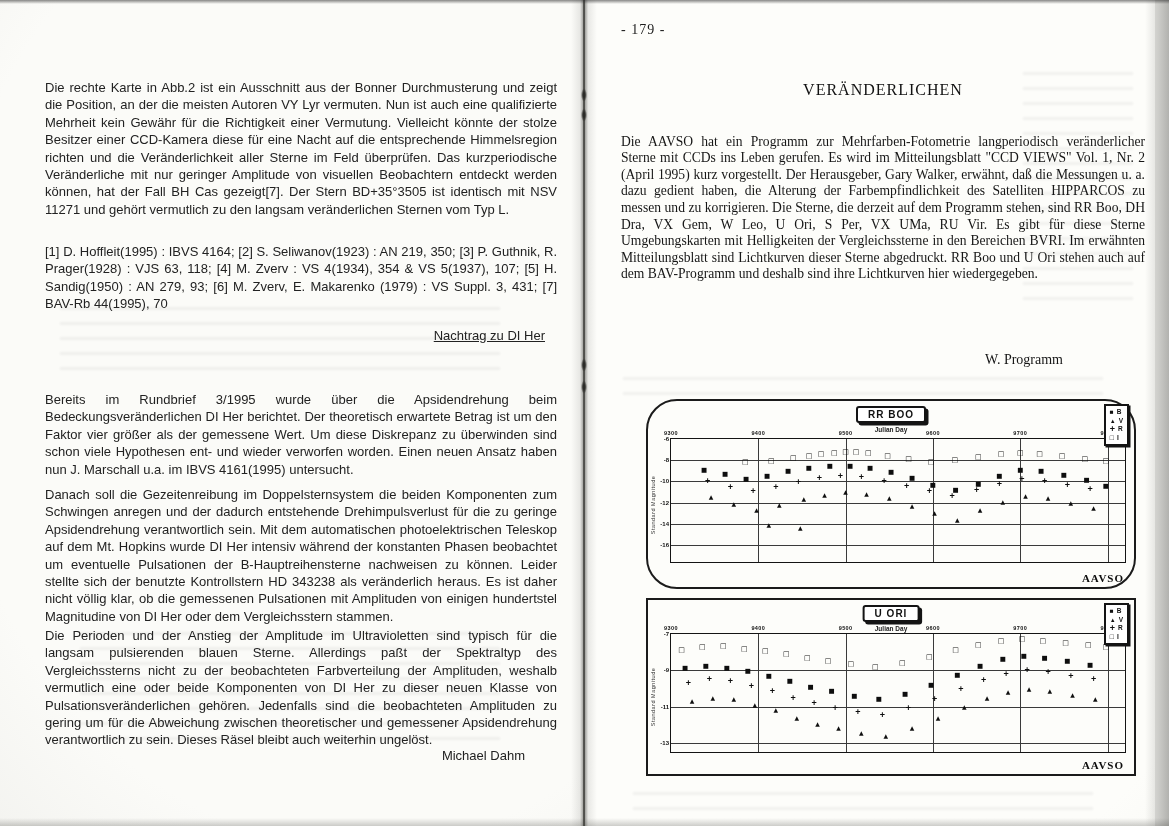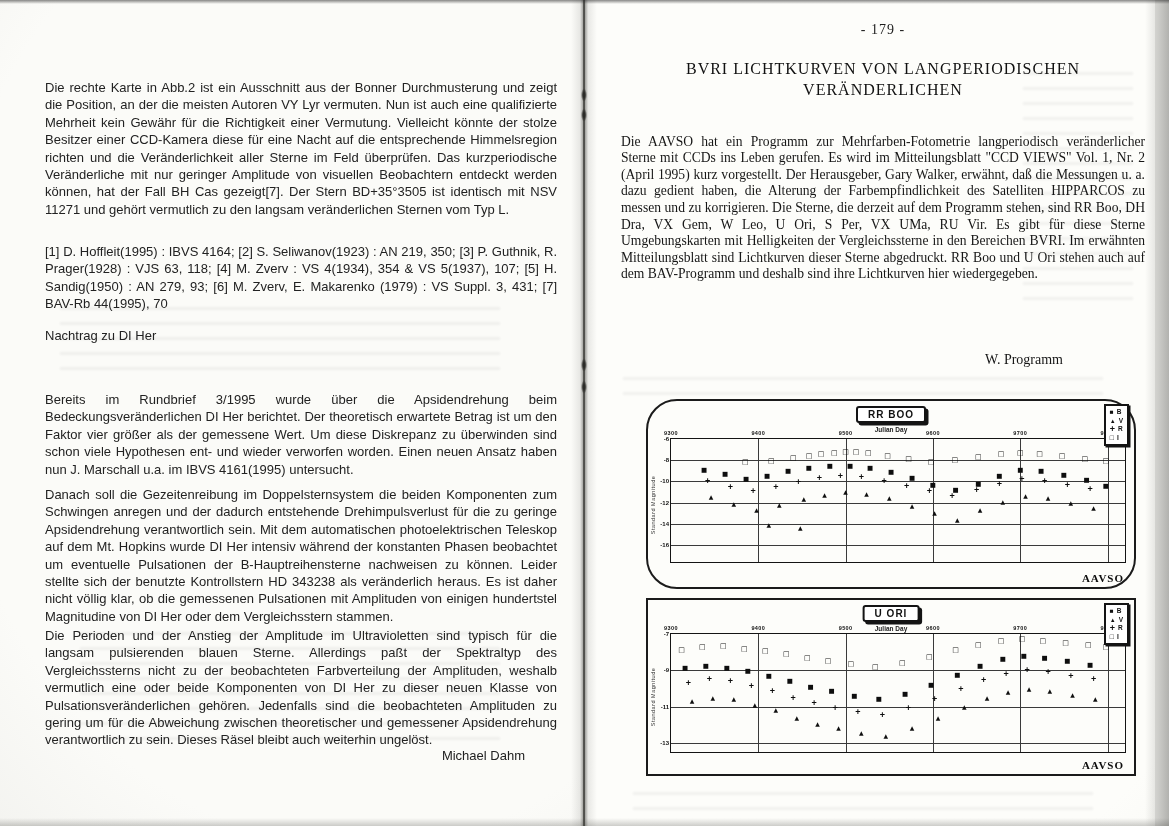--- a/index.html
+++ b/index.html
@@ -32,27 +32,27 @@
   .stitch{position:absolute;width:8px;height:18px;border-radius:50%;
     background:radial-gradient(closest-side,#2b2b28 25%,rgba(43,43,40,0) 75%);}
   
   .bleed{position:absolute;opacity:0.055;filter:blur(1.2px);
     background:repeating-linear-gradient(0deg,#333 0 3px,transparent 3px 15px);}
   
   .pageno-l{position:absolute;left:45px;width:512px;top:22px;text-align:center;
     font-size:13.5px;letter-spacing:1px;color:#2a2a2a;}
   .p-l{position:absolute;left:45px;width:512px;text-align:justify;
     font-size:13px;line-height:17.4px;color:#222;}
-  .head-l{position:absolute;left:45px;width:512px;text-align:left;
-    font-size:13px;color:#222;}
+  .head-l{position:absolute;left:33px;width:512px;text-align:right;
+    font-size:13px;color:#222;text-decoration:underline;}
   .sig-l{position:absolute;left:45px;width:512px;text-align:right;
     padding-right:32px;box-sizing:border-box;font-size:13px;color:#222;}
   
   .serif{font-family:"Liberation Serif",serif;}
-  .pageno-r{position:absolute;left:38px;width:524px;top:22px;text-align:center;
+  .pageno-r{position:absolute;left:38px;width:524px;top:22px;text-align:left;
     font-size:14px;letter-spacing:1px;color:#1c1c1c;}
   .title-r{position:absolute;left:38px;width:524px;top:58px;text-align:center;
     font-size:16px;line-height:21px;letter-spacing:1px;color:#111;font-weight:500;margin:0;}
   .p-r{position:absolute;left:38px;width:524px;text-align:justify;
     font-size:13.6px;line-height:16.6px;color:#161616;}
   .sig-r{position:absolute;left:38px;width:524px;text-align:right;
     padding-right:82px;box-sizing:border-box;font-size:14px;color:#161616;}
   
   .chart{position:absolute;left:63px;width:486px;border:2px solid #1b1b1b;background:#fdfdfa;}
   .chart-1{top:399px;height:186px;border-radius:31px;}
@@ -102,21 +102,21 @@
     <p class="p-l" style="top:614px;">Die Perioden und der Anstieg der Amplitude im Ultravioletten sind typisch für die langsam pulsierenden blauen Sterne. Allerdings paßt der Spektraltyp des Vergleichssterns nicht zu der beobachteten Farbverteilung der Amplituden, weshalb vermutlich eine oder beide Komponenten von DI Her zu dieser neuen Klasse von Pulsationsveränderlichen gehören. Jedenfalls sind die beobachteten Amplituden zu gering um für die Abweichung zwischen theoretischer und gemessener Apsidendrehung verantwortlich zu sein. Dieses Räsel bleibt auch weiterhin ungelöst.</p>
     <div class="sig-l" style="top:748px;">Michael Dahm</div>
   </div>
 
   <div class="page-right">
     <div class="bleed" style="left:440px;top:60px;width:110px;height:240px;"></div>
     <div class="bleed" style="left:40px;top:365px;width:480px;height:30px;"></div>
     <div class="bleed" style="left:50px;top:780px;width:460px;height:30px;"></div>
     <div class="pageno-r serif">- 179 -</div>
     <h1 class="title-r serif">
-      <span>BVRI LICHTKURVEN VON LANGPERIODISCHEN</span><br>
+      <br>
       <span>VERÄNDERLICHEN</span>
     </h1>
     <p class="p-r serif" style="top:120px;">Die AAVSO hat ein Programm zur Mehrfarben-Fotometrie langperiodisch veränderlicher Sterne mit CCDs ins Leben gerufen. Es wird im Mitteilungsblatt "CCD VIEWS" Vol. 1, Nr. 2 (April 1995) kurz vorgestellt. Der Herausgeber, Gary Walker, erwähnt, daß die Messungen u. a. dazu gedient haben, die Alterung der Farbempfindlichkeit des Satelliten HIPPARCOS zu messen und zu korrigieren. Die Sterne, die derzeit auf dem Programm stehen, sind RR Boo, DH Dra, VX Gem, W Leo, U Ori, S Per, VX UMa, RU Vir. Es gibt für diese Sterne Umgebungskarten mit Helligkeiten der Vergleichssterne in den Bereichen BVRI. Im erwähnten Mitteilungsblatt sind Lichtkurven dieser Sterne abgedruckt. RR Boo und U Ori stehen auch auf dem BAV-Programm und deshalb sind ihre Lichtkurven hier wiedergegeben.</p>
     <div class="sig-r serif" style="top:352px;">W. Programm</div>
 
     <div class="chart chart-1">
         <div class="c-titlebox">RR BOO</div>
         <div class="c-xlabel">Julian Day</div>
         <div class="c-legend">
           <div class="c-legend-row">

